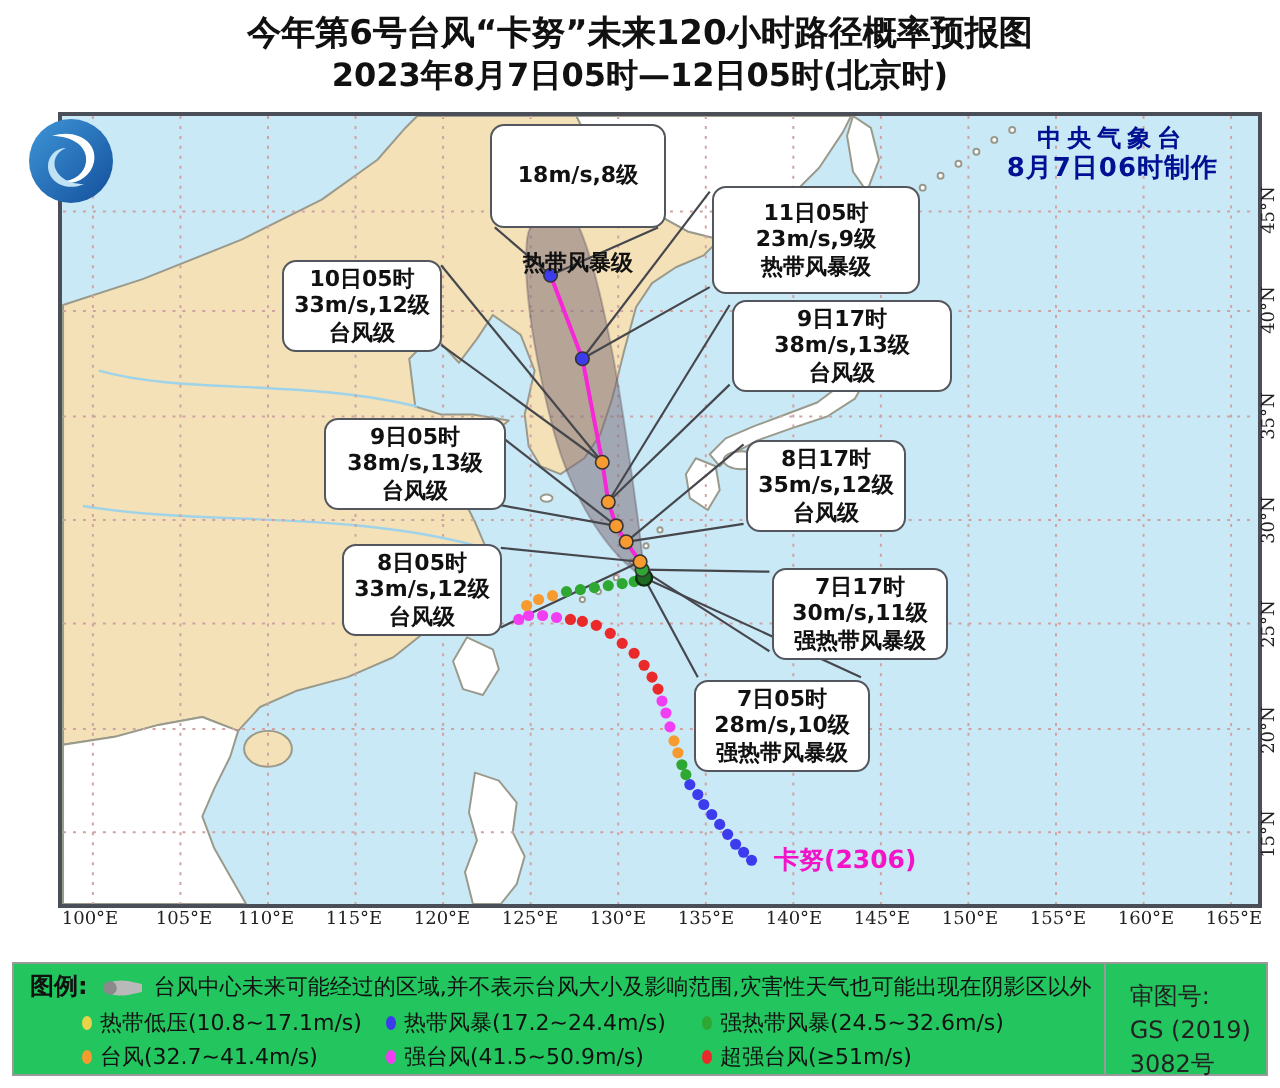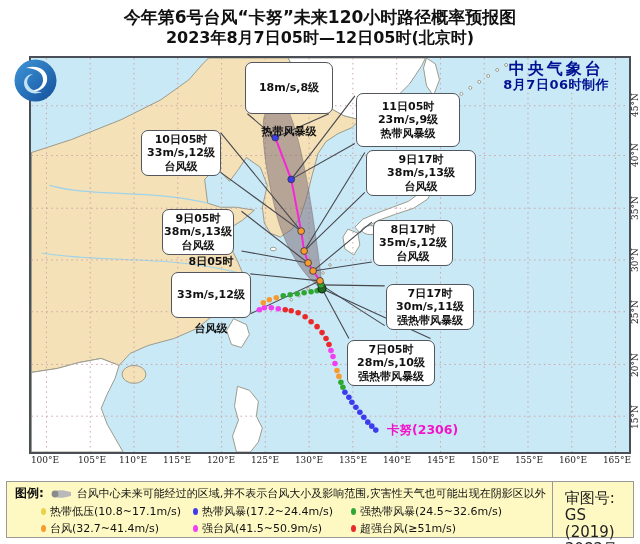--- a/index.html
+++ b/index.html
@@ -12,36 +12,36 @@
   
   #map{position:absolute;left:29px;top:56px;width:602px;height:398px;box-sizing:border-box;
     border:2px solid #4a4f57;background:#cae9f6;overflow:hidden;}
   #gfx{position:absolute;left:0;top:0;}
   
   .lbl{position:absolute;background:#ffffff;border:1.6px solid #53565c;border-radius:7px;
     color:#111;font-weight:bold;font-size:11px;line-height:13.5px;text-align:center;
     display:flex;flex-direction:column;justify-content:center;box-sizing:border-box;padding:2px 1px;}
   
   #agency{position:absolute;right:20px;top:3px;text-align:center;color:#001293;font-weight:bold;}
-  #agency .a1{font-size:16px;letter-spacing:3px;line-height:16px;}
+  #agency .a1{font-size:12px;letter-spacing:3px;line-height:16px;}
   #agency .a2{font-size:13px;letter-spacing:.5px;line-height:15px;}
   
   #stormlbl{position:absolute;color:#f313c9;font-weight:bold;font-size:12.5px;white-space:nowrap;}
   
   #logo{position:absolute;left:13px;top:58px;width:45px;height:45px;}
   
   .lonlab{position:absolute;transform:translateX(-50%);font-family:"DejaVu Serif",serif;
     font-size:9px;color:#222;white-space:nowrap;}
   .latlab{position:absolute;transform:translate(-50%,-50%) rotate(-90deg);
     font-family:"DejaVu Serif",serif;font-size:9px;color:#222;white-space:nowrap;}
   
   #legend{position:absolute;left:6px;top:481px;width:628px;height:57px;box-sizing:border-box;
-    border:1.5px solid #999;display:flex;background:#fef9c3;}
+    border:1.5px solid #999;display:flex;background:#22c55e;}
   #legend .lcell{flex:1;padding:3px 6px 2px 8px;box-sizing:border-box;border-right:1.5px solid #999;}
-  #legend .rcell{width:104px;box-sizing:border-box;padding:8px 4px 0 12px;font-size:15px;
+  #legend .rcell{width:104px;box-sizing:border-box;padding:8px 4px 0 12px;font-size:12px;
     color:#222;line-height:17px;}
   .lg-cap{display:flex;align-items:center;font-size:11px;color:#111;white-space:nowrap;}
   .lg-cap .cap{font-size:12px;font-weight:bold;margin-right:6px;}
   .lg-cap .conetxt{font-size:11px;text-align:center;}
   .lg-row{display:flex;margin-top:2px;padding-left:26px;font-size:11px;color:#111;}
   .lg-item{display:flex;align-items:center;white-space:nowrap;}
   .lg-item .dot{display:inline-block;width:5px;height:7px;border-radius:50%;margin-right:4px;}
   .w1{width:152px}.w2{width:158px}
 </style>
 </head>
@@ -197,31 +197,31 @@
   <div class="lbl" style="left: 316px; top: 282px; width: 88px; height: 46px;">
         <span>7日05时</span>
         <span>28m/s,10级</span>
         <span>强热带风暴级</span>
       </div>
       <div class="lbl" style="left: 355px; top: 226px; width: 88px; height: 46px;">
         <span>7日17时</span>
         <span>30m/s,11级</span>
         <span>强热带风暴级</span>
       </div>
-      <div class="lbl" style="left: 140px; top: 214px; width: 80px; height: 46px; gap: 20px;">
+      <div class="lbl" style="left: 140px; top: 214px; width: 80px; height: 46px;">
         <span>8日05时</span>
         <span>33m/s,12级</span>
         <span>台风级</span>
       </div>
       <div class="lbl" style="left: 342px; top: 162px; width: 80px; height: 46px;">
         <span>8日17时</span>
         <span>35m/s,12级</span>
         <span>台风级</span>
       </div>
-      <div class="lbl" style="left: 131px; top: 151px; width: 72px; height: 46px;">
+      <div class="lbl" style="left: 131px; top: 151px; width: 91px; height: 46px;">
         <span>9日05时</span>
         <span>38m/s,13级</span>
         <span>台风级</span>
       </div>
       <div class="lbl" style="left: 335px; top: 92px; width: 110px; height: 46px;">
         <span>9日17时</span>
         <span>38m/s,13级</span>
         <span>台风级</span>
       </div>
       <div class="lbl" style="left: 110px; top: 72px; width: 80px; height: 46px;">

